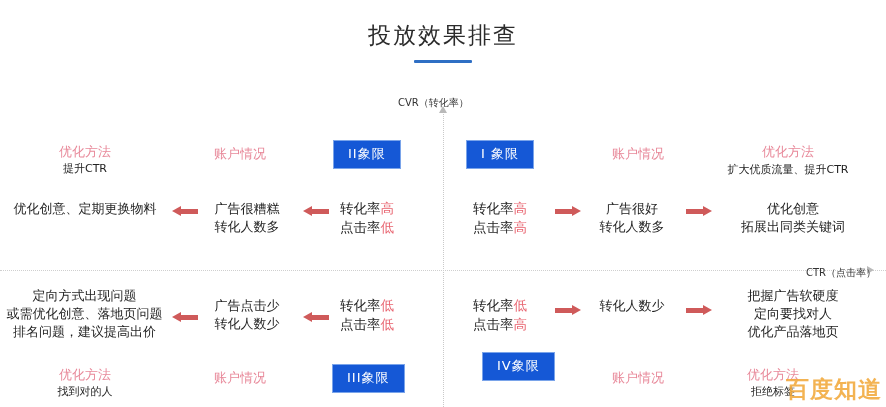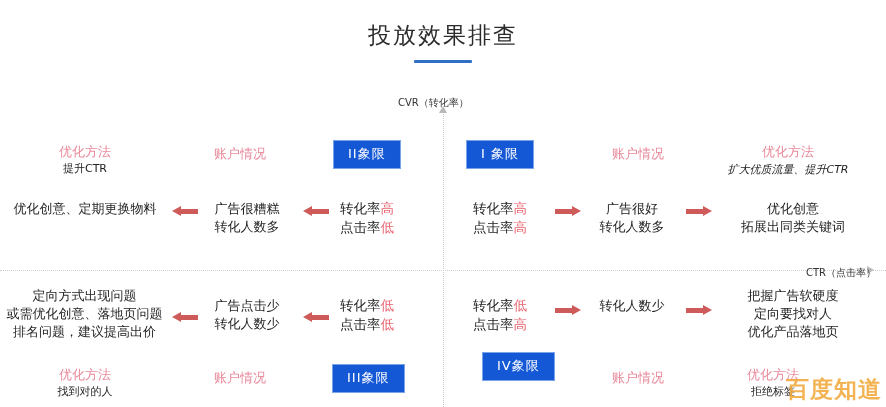--- a/index.html
+++ b/index.html
@@ -206,21 +206,21 @@
 <div class="blk rate-text" style="left:340px; top:199px;">
   <span class="ln"><span>转化率</span><span class="em-red">高</span></span>
   <span class="ln"><span>点击率</span><span class="em-red">低</span></span>
 </div>
 
 <div class="badge" style="left:466px; top:140px;">I 象限</div>
 
 <div class="blk hdr-pink" style="left:583px; top:145px; width:110px;">账户情况</div>
 
 <div class="blk hdr-pink" style="left:718px; top:143px; width:140px;">优化方法</div>
-<div class="blk hdr-sub" style="left:718px; top:161px; width:140px;font-style:italic;">扩大优质流量、提升CTR</div>
+<div class="blk hdr-sub" style="left:718px; top:161px; width:140px;">扩大优质流量、提升CTR</div>
 
 <div class="blk rate-text" style="left:473px; top:199px;">
   <span class="ln"><span>转化率</span><span class="em-red">高</span></span>
   <span class="ln"><span>点击率</span><span class="em-red">高</span></span>
 </div>
 
 <div class="arw right" style="left:555px; top:206px;">
   <span class="shaft"></span>
     <span class="head"></span>
 </div>

